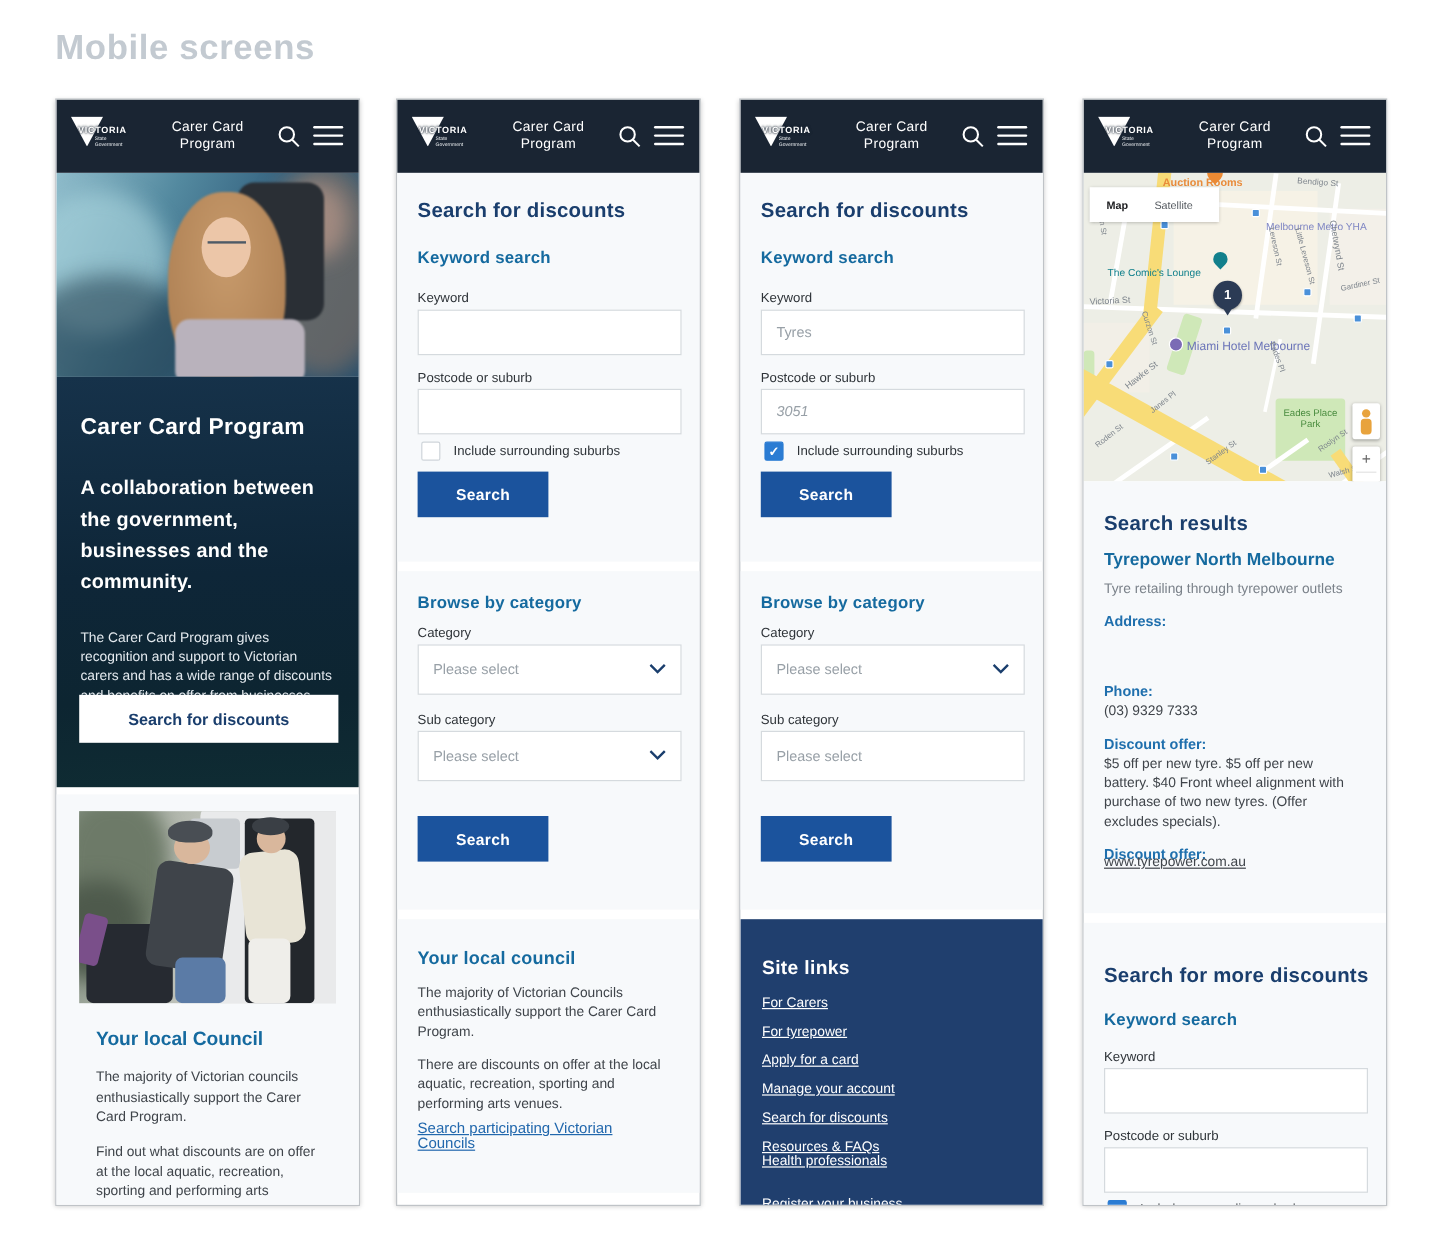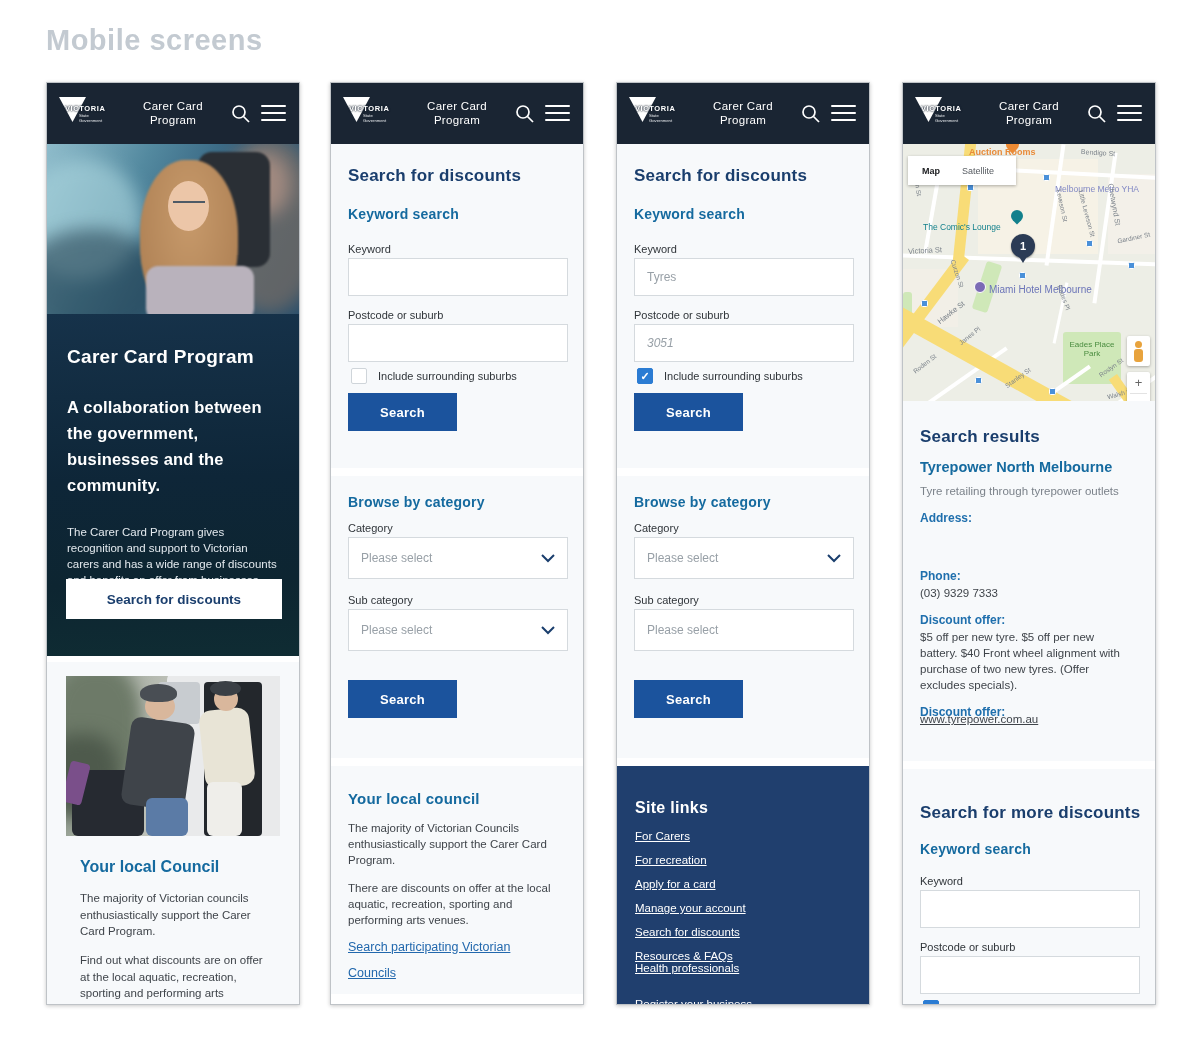--- a/index.html
+++ b/index.html
@@ -106,21 +106,21 @@
   .s-browse .l1 { position:absolute; left:17px; top:46px; }
   .s-browse .sel1 { top:61px; }
   .s-browse .l2 { position:absolute; left:17px; top:118px; }
   .s-browse .sel2 { top:133px; }
   .s-browse .btn { top:204px; }
 
   .s-council { top:683px; height:228px; }
   .s-council .h2 { position:absolute; left:17px; top:24px; font-size:15px; }
   .s-council .p1 { position:absolute; left:17px; top:54px; width:215px; font-size:11.5px; color:#3f444a; line-height:16px; }
   .s-council .p2 { position:absolute; left:17px; top:114px; width:220px; font-size:11.5px; color:#3f444a; line-height:16px; }
-  .s-council .lnk { position:absolute; left:17px; top:168px; width:200px; font-size:12.5px; color:#2268ad; text-decoration:underline; line-height:26px; cursor:pointer; }
+  .s-council .lnk { position:absolute; left:17px; top:168px; width:200px; font-size:12.5px; color:#2268ad; text-decoration:underline; line-height:13px; cursor:pointer; }
 
   .s-sitelinks { top:683px; height:240px; background:#203f6e; }
   .s-sitelinks .sl-h { position:absolute; left:18px; top:33px; font-size:16px; font-weight:bold; color:#fff; letter-spacing:.3px; }
   .sl-link { position:absolute; left:18px; font-size:11.5px; color:#fff; text-decoration:underline; cursor:pointer; }
 
   
   .map { position:absolute; top:61px; left:0; right:0; height:257px; background:#edeee6; overflow:hidden; }
   .blk { position:absolute; background:#f6f2e6; }
   .grn { position:absolute; background:#cfe8b8; border-radius:3px; }
   .wst { position:absolute; background:#ffffff; }
@@ -340,21 +340,21 @@
     <div class="lbl l2">Sub category</div>
     <div class="sel sel2">
       <span class="ph">Please select</span>
     </div>
     <button class="btn">Search</button>
   </div>
 
   <div class="sect s-sitelinks">
     <div class="sl-h">Site links</div>
     <a class="sl-link" style="top:64px">For Carers</a>
-    <a class="sl-link" style="top:88px">For recreation</a>
+    <a class="sl-link" style="top:88px">For tyrepower</a>
     <a class="sl-link" style="top:112px">Apply for a card</a>
     <a class="sl-link" style="top:136px">Manage your account</a>
     <a class="sl-link" style="top:160px">Search for discounts</a>
     <a class="sl-link" style="top:184px">Resources &amp; FAQs</a>
     <a class="sl-link" style="top:196px">Health professionals</a>
     <a class="sl-link" style="top:232px">Register your business</a>
   </div>
 </div>
 
 <div class="phone" id="phone4">

